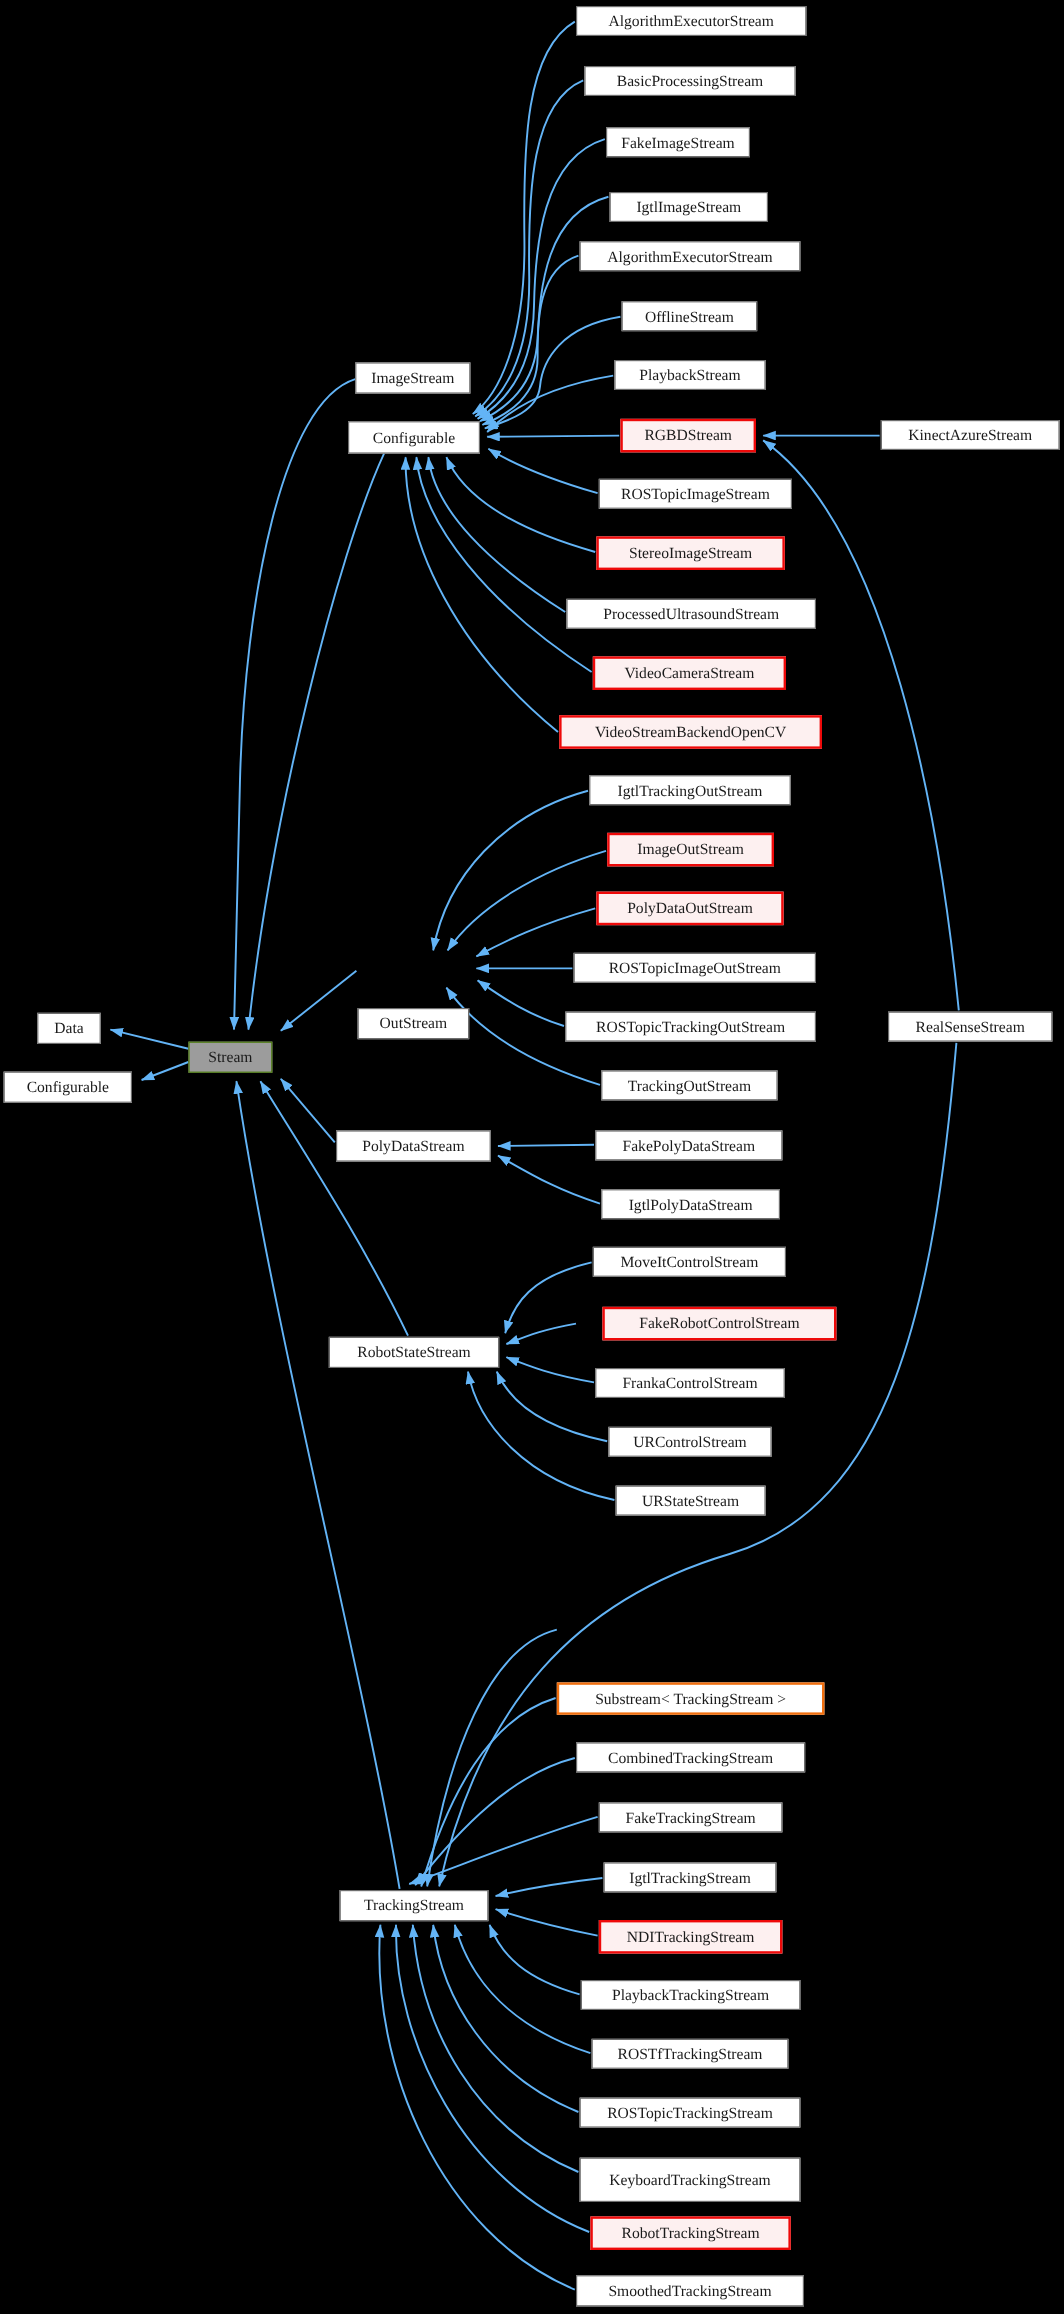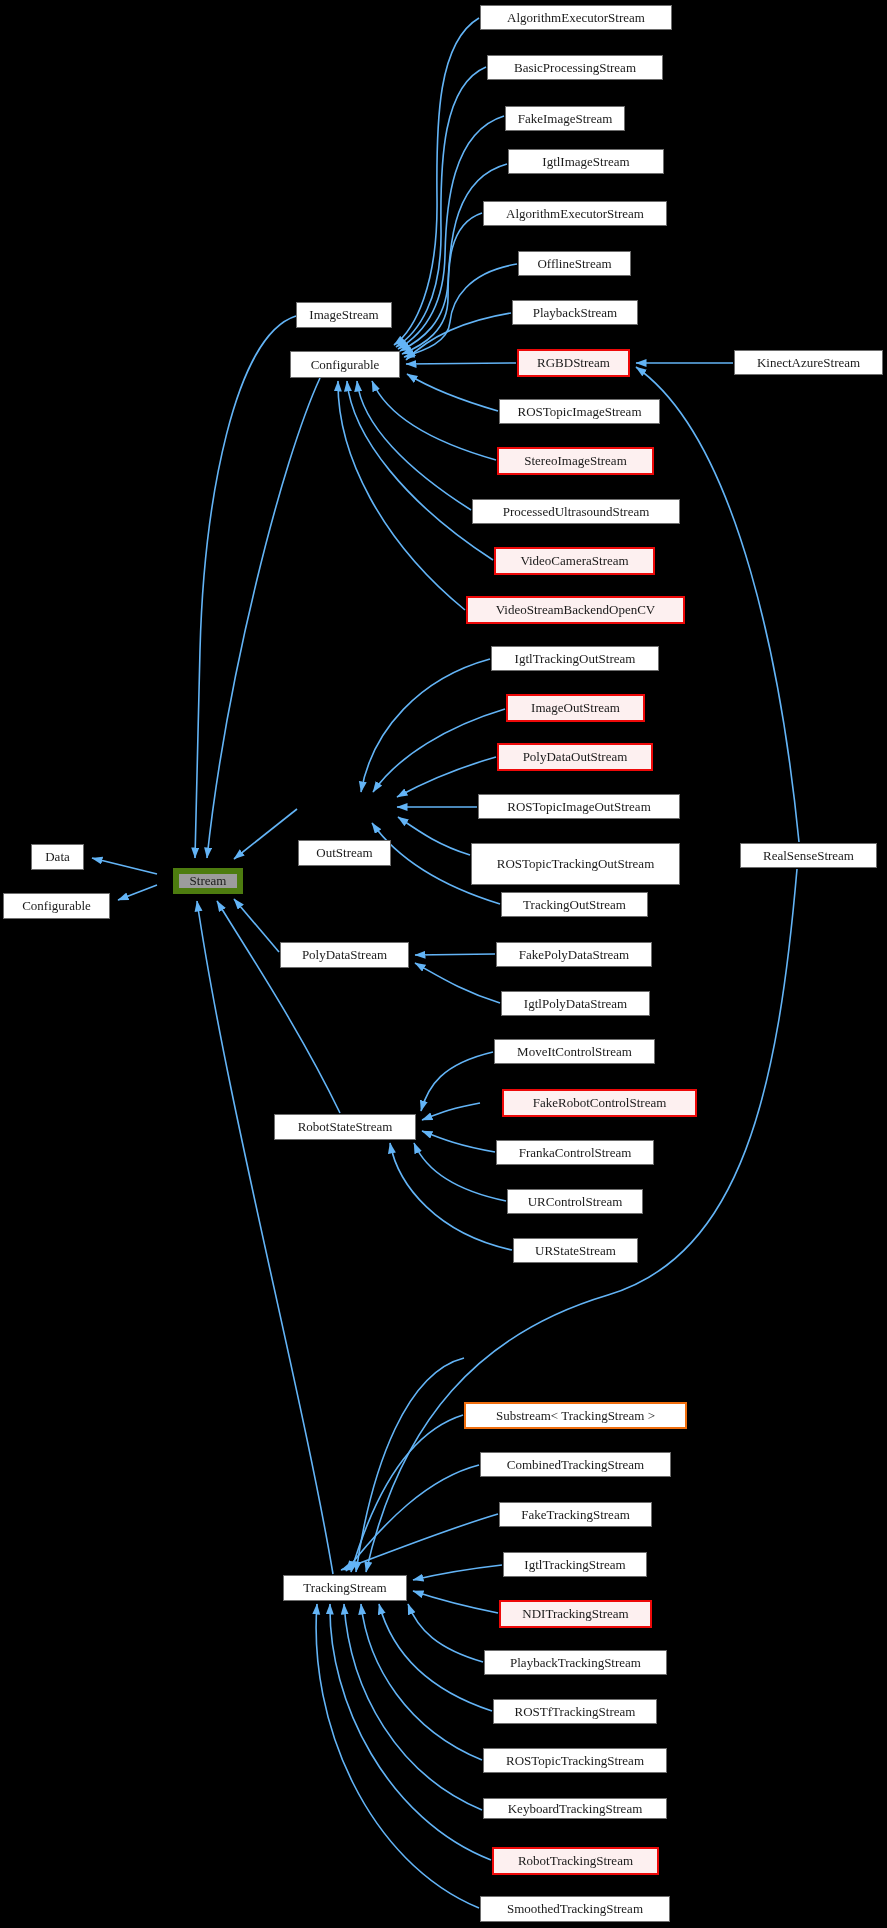--- a/index.html
+++ b/index.html
@@ -2,21 +2,21 @@
 <html><head>
 <meta charset="utf-8">
 <style>
   html,body{margin:0;padding:0;background:#000;}
   #canvas{position:relative;width:887px;height:1928px;background:#000;overflow:hidden;
           font-family:"DejaVu Sans","Liberation Sans",sans-serif;}
   #edges{position:absolute;left:0;top:0;}
   .node{position:absolute;box-sizing:border-box;background:#ffffff;border:1px solid #6e6e6e;
         color:#1a1a1a;font-size:13px;display:flex;align-items:center;justify-content:center;
         white-space:nowrap;line-height:1.2;font-family:Liberation Serif, serif;}
-  .node.current{background:#9c9c9c;border:6px solid #4d7c0f;margin-left:16px;}
+  .node.current{background:#9c9c9c;border:1px solid #4d7c0f;}
   .node.red{background:#fdf0f0;border:2px solid #ee0909;}
   .node.orange{background:#ffffff;border:2px solid #f06e0e;}
   .node.twoline{white-space:pre-line;text-align:left;justify-content:flex-start;padding-left:8px;}
 </style>
 </head>
 <body>
 
 <div id="canvas">
 
   <svg id="edges" width="887" height="1928" viewBox="0 0 887 1928">
@@ -90,50 +90,50 @@
   <div class="node" style="left:296px;top:302px;width:96px;height:26px">ImageStream</div>
   <div class="node" style="left:290px;top:351px;width:110px;height:27px">Configurable</div>
   <div class="node" style="left:298px;top:840px;width:93px;height:26px">OutStream</div>
   <div class="node" style="left:280px;top:942px;width:129px;height:26px">PolyDataStream</div>
   <div class="node" style="left:274px;top:1114px;width:142px;height:26px">RobotStateStream</div>
   <div class="node" style="left:283px;top:1575px;width:124px;height:26px">TrackingStream</div>
 
   <div class="node" style="left:480px;top:5px;width:192px;height:25px">AlgorithmExecutorStream</div>
   <div class="node" style="left:487px;top:55px;width:176px;height:25px">BasicProcessingStream</div>
   <div class="node" style="left:505px;top:106px;width:120px;height:25px">FakeImageStream</div>
-  <div class="node" style="left:508px;top:149px;width:156px;height:25px">IgtlImageStream</div>
+  <div class="node" style="left:508px;top:160px;width:132px;height:25px">IgtlImageStream</div>
   <div class="node" style="left:483px;top:201px;width:184px;height:25px">AlgorithmExecutorStream</div>
   <div class="node" style="left:518px;top:251px;width:113px;height:25px">OfflineStream</div>
   <div class="node" style="left:512px;top:300px;width:126px;height:25px">PlaybackStream</div>
   <div class="node red" style="left:517px;top:349px;width:113px;height:28px">RGBDStream</div>
   <div class="node" style="left:734px;top:350px;width:149px;height:25px">KinectAzureStream</div>
   <div class="node" style="left:499px;top:399px;width:161px;height:25px">ROSTopicImageStream</div>
   <div class="node red" style="left:497px;top:447px;width:157px;height:28px">StereoImageStream</div>
   <div class="node" style="left:472px;top:499px;width:208px;height:25px">ProcessedUltrasoundStream</div>
   <div class="node red" style="left:494px;top:547px;width:161px;height:28px">VideoCameraStream</div>
   <div class="node red" style="left:466px;top:596px;width:219px;height:28px">VideoStreamBackendOpenCV</div>
   <div class="node" style="left:491px;top:646px;width:168px;height:25px">IgtlTrackingOutStream</div>
   <div class="node red" style="left:506px;top:694px;width:139px;height:28px">ImageOutStream</div>
   <div class="node red" style="left:497px;top:743px;width:156px;height:28px">PolyDataOutStream</div>
   <div class="node" style="left:478px;top:794px;width:202px;height:25px">ROSTopicImageOutStream</div>
-  <div class="node" style="left:471px;top:843px;width:209px;height:42px">ROSTopicTrackingOutStream</div>
+  <div class="node" style="left:471px;top:843px;width:209px;height:25px">ROSTopicTrackingOutStream</div>
   <div class="node" style="left:740px;top:843px;width:137px;height:25px">RealSenseStream</div>
   <div class="node" style="left:501px;top:892px;width:147px;height:25px">TrackingOutStream</div>
   <div class="node" style="left:496px;top:942px;width:156px;height:25px">FakePolyDataStream</div>
   <div class="node" style="left:501px;top:991px;width:149px;height:25px">IgtlPolyDataStream</div>
   <div class="node" style="left:494px;top:1039px;width:161px;height:25px">MoveItControlStream</div>
   <div class="node red" style="left:502px;top:1089px;width:195px;height:28px">FakeRobotControlStream</div>
   <div class="node" style="left:496px;top:1140px;width:158px;height:25px">FrankaControlStream</div>
   <div class="node" style="left:507px;top:1189px;width:136px;height:25px">URControlStream</div>
   <div class="node" style="left:513px;top:1238px;width:125px;height:25px">URStateStream</div>
   <div class="node orange" style="left:464px;top:1402px;width:223px;height:27px">Substream&lt; TrackingStream &gt;</div>
   <div class="node" style="left:480px;top:1452px;width:191px;height:25px">CombinedTrackingStream</div>
   <div class="node" style="left:499px;top:1502px;width:153px;height:25px">FakeTrackingStream</div>
   <div class="node" style="left:503px;top:1552px;width:144px;height:25px">IgtlTrackingStream</div>
   <div class="node red" style="left:499px;top:1600px;width:153px;height:28px">NDITrackingStream</div>
   <div class="node" style="left:484px;top:1650px;width:183px;height:25px">PlaybackTrackingStream</div>
   <div class="node" style="left:493px;top:1699px;width:164px;height:25px">ROSTfTrackingStream</div>
   <div class="node" style="left:483px;top:1748px;width:184px;height:25px">ROSTopicTrackingStream</div>
-  <div class="node" style="left:483px;top:1798px;width:184px;height:21px">KeyboardTrackingStream</div>
+  <div class="node" style="left:483px;top:1798px;width:184px;height:37px">KeyboardTrackingStream</div>
   <div class="node red" style="left:492px;top:1847px;width:167px;height:28px">RobotTrackingStream</div>
   <div class="node" style="left:480px;top:1896px;width:190px;height:26px">SmoothedTrackingStream</div>
 
 </div>
 
 </body></html>

